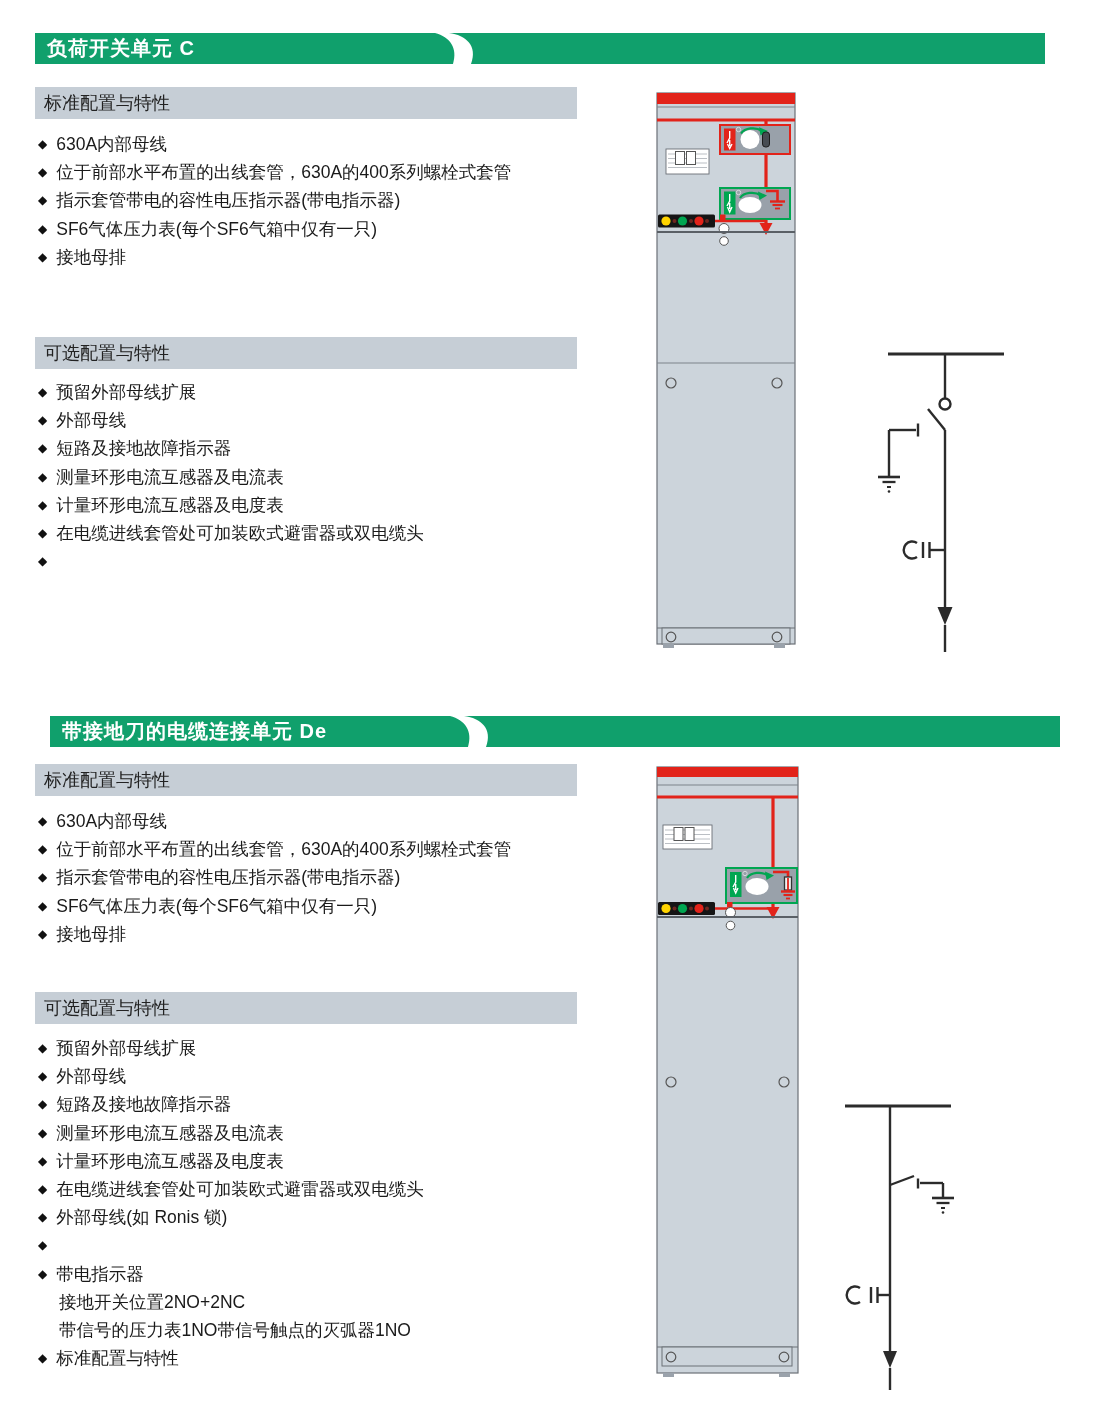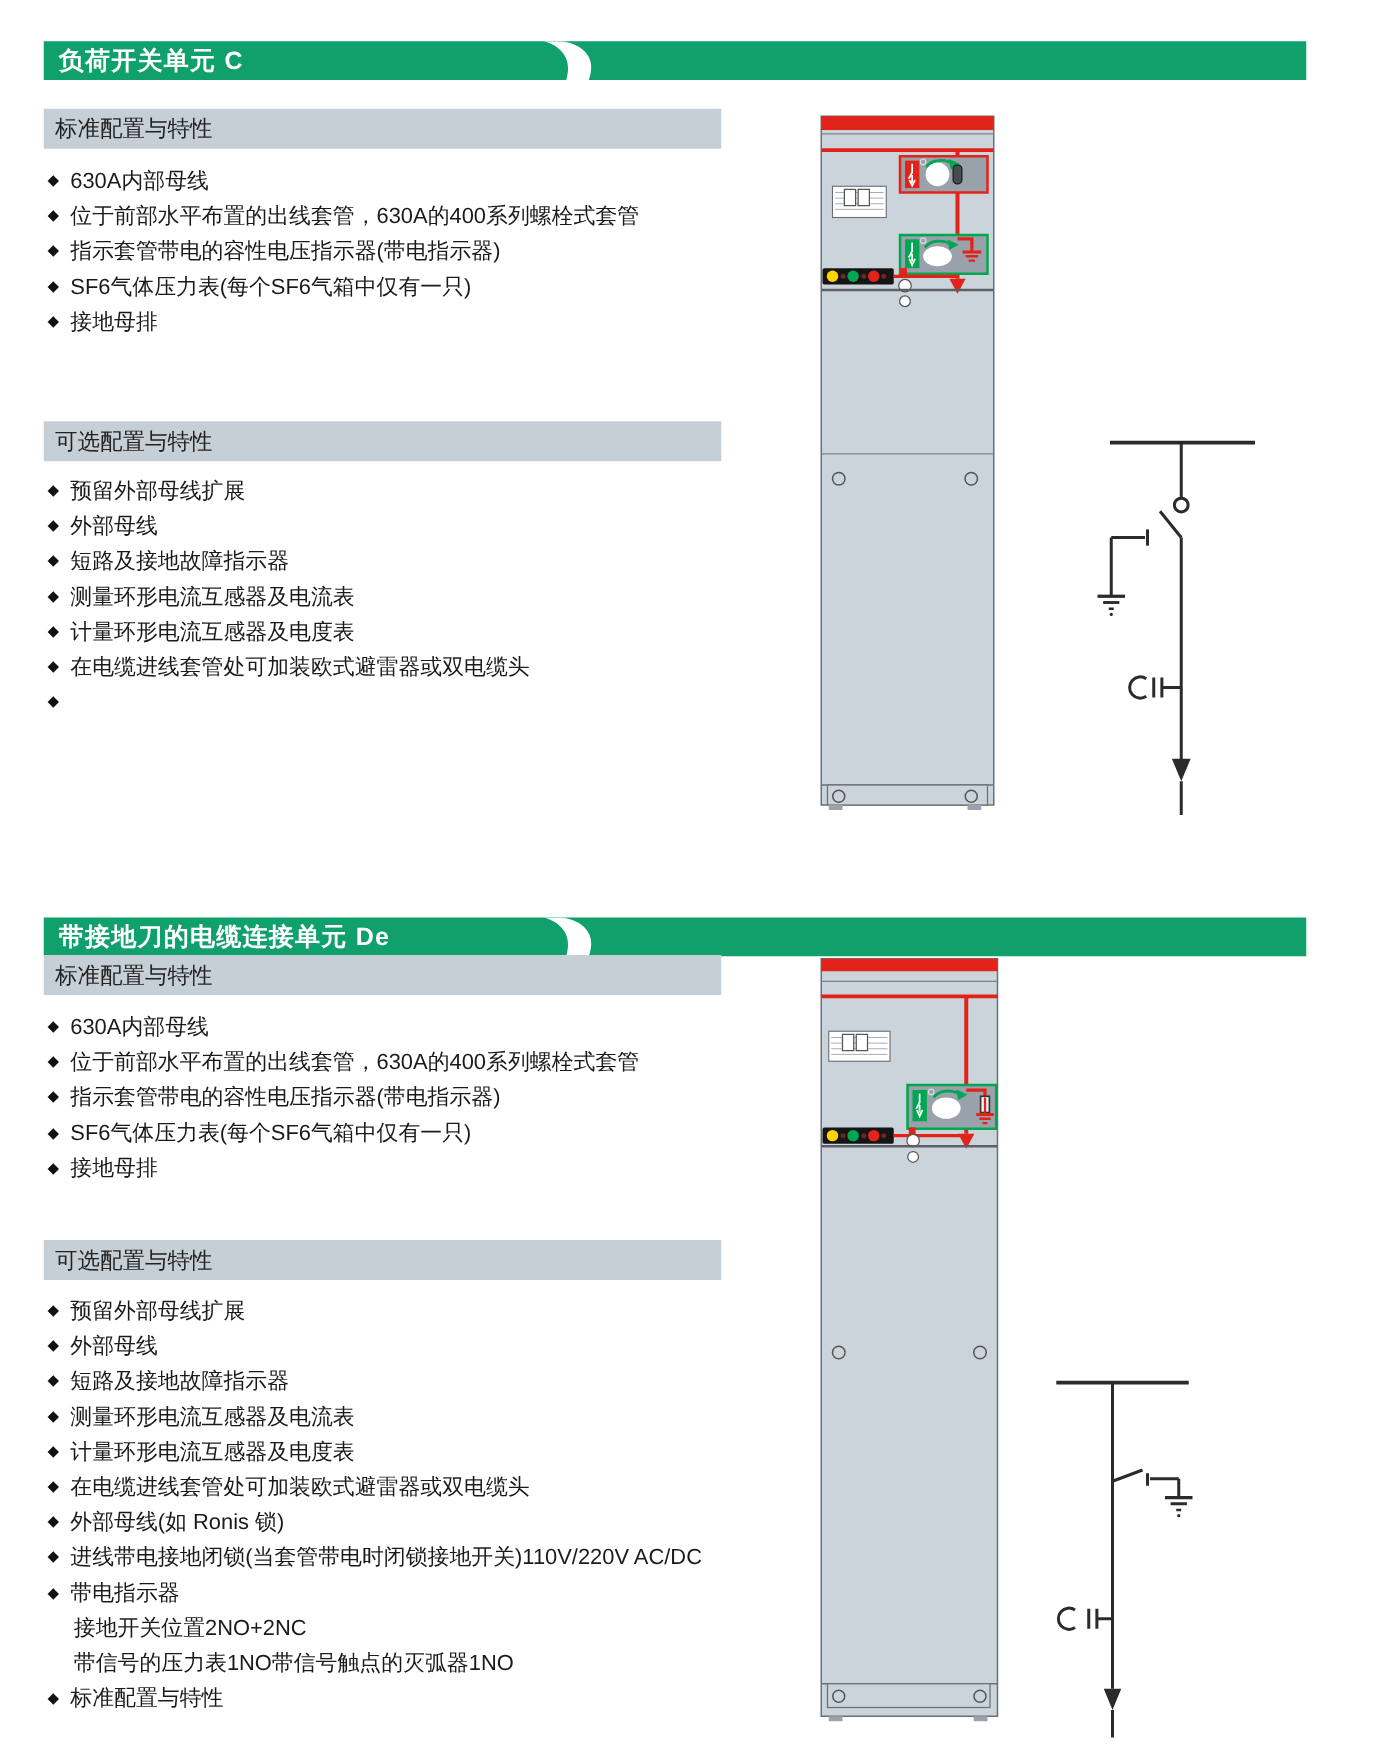--- a/index.html
+++ b/index.html
@@ -203,21 +203,21 @@
     <g>
       <path d="M 57 213 A 8.5 8.5 0 1 0 57 227" fill="none" stroke="var(--line)" stroke-width="2.4"></path>
       <line x1="63" y1="212" x2="63" y2="228" stroke="var(--line)" stroke-width="2.4"></line>
       <line x1="69.5" y1="212" x2="69.5" y2="228" stroke="var(--line)" stroke-width="2.4"></line>
       <line x1="69.5" y1="220" x2="85" y2="220" stroke="var(--line)" stroke-width="2.4"></line>
     </g>
     <polygon points="77.5,277 92.5,277 85,295" fill="var(--line)"></polygon>
     <line x1="85" y1="295" x2="85" y2="322" stroke="var(--line)" stroke-width="2.4"></line>
   </svg>
 
-  <div class="banner" style="top:734px;">
+  <div class="banner" style="top:716px;margin-left:15px;">
     <svg class="notch" viewBox="0 0 1010 31" preserveAspectRatio="none">
       <path d="M 400,0 C 415,4 423,15 418,31 L 436,31 C 443,13 431,2 414,0 Z" fill="#ffffff"></path>
     </svg>
     <span class="banner-label">带接地刀的电缆连接单元 De</span>
   </div>
 
   <div class="subheader" style="top:764px;">
     <span>标准配置与特性</span>
   </div>
 
@@ -272,21 +272,20 @@
     <li>
         <span class="b">◆</span>
         <span>在电缆进线套管处可加装欧式避雷器或双电缆头</span>
       </li>
     <li>
         <span class="b">◆</span>
         <span>外部母线(如 Ronis 锁)</span>
       </li>
     <li>
         <span class="b">◆</span>
-        <span>进线带电接地闭锁(当套管带电时闭锁接地开关)110V/220V AC/DC</span>
       </li>
     <li>
         <span class="b">◆</span>
         <span>带电指示器</span>
       </li>
     <li class="cont">
         <span>接地开关位置2NO+2NC</span>
       </li>
     <li class="cont">
         <span>带信号的压力表1NO带信号触点的灭弧器1NO</span>

